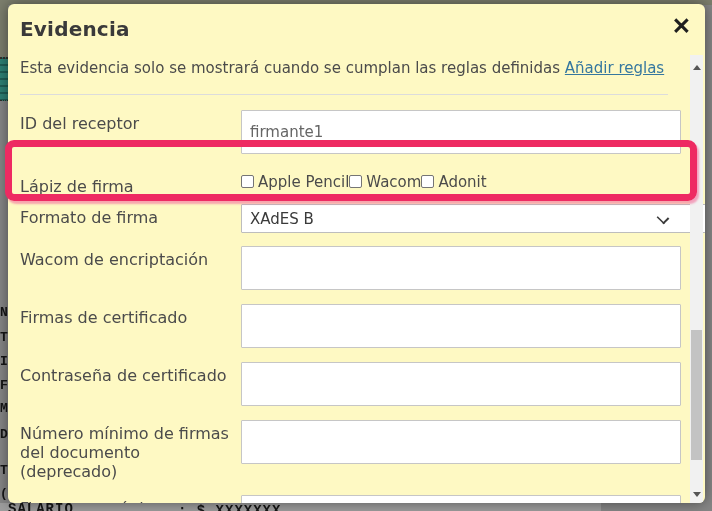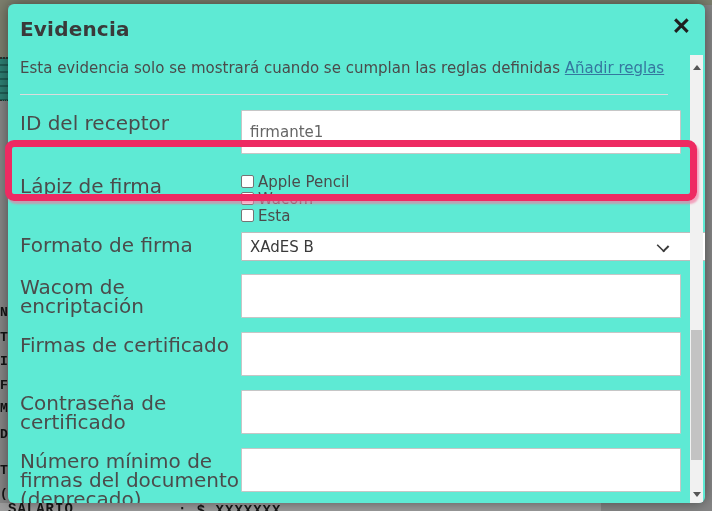--- a/index.html
+++ b/index.html
@@ -36,21 +36,21 @@
   }
   .bg-bottom .doc-line{
     position:absolute;top:-2px;left:8px;white-space:nowrap;
     font-family:"Liberation Mono","DejaVu Sans Mono",monospace;
     font-size:14px;font-weight:bold;color:#161616;letter-spacing:1px;
   }
   .bg-bottom .doc-val{position:absolute;left:178px;top:0;}
   
   .modal{
     position:absolute;left:8px;top:4px;width:697px;height:499px;
-    background:#5eead4;border-radius:6px;
+    background:#fef9c3;border-radius:6px;
     box-shadow:0 0 14px rgba(0,0,0,.45);
     overflow:hidden;
   }
   .modal-header{position:relative;height:44px;}
   .modal-title{
     position:absolute;left:12px;top:13px;
     font-size:20px;font-weight:bold;color:#3a3a3a;letter-spacing:.2px;
   }
   .close-btn{
     position:absolute;right:12px;top:9px;border:0;background:none;cursor:pointer;
@@ -59,29 +59,29 @@
   .modal-body{padding:0 37px 0 12px;}
   .section-heading{
     margin:27px 0 0 0;font-size:15px;font-weight:bold;color:#333333;
   }
   .section-text{margin:11px 0 0 0;font-size:15px;color:#4b4b4b;}
   .rules-link{color:#35779f;text-decoration:underline;cursor:pointer;}
   hr.sep{border:none;border-top:1px solid #dcdcdc;margin:17px 0 15px 0;}
   
   .row{display:grid;grid-template-columns:221px 440px;align-items:center;margin-bottom:14px;}
   .row.top{align-items:start;}
-  .row label.f-label{font-size:20px;color:#4b4b4b;line-height:19px;padding-top:4px;align-self:start;}
+  .row label.f-label{font-size:16px;color:#4b4b4b;line-height:19px;padding-top:4px;align-self:start;}
   .text-input{
     width:440px;height:44px;box-sizing:border-box;
     border:1px solid #c6c6c6;border-radius:1px;background:#fff;
     font-family:inherit;font-size:15px;color:#666;padding:2px 8px;outline:none;
   }
   .row-receptor{margin-bottom:19px;}
   .row-pen{margin-bottom:8px;}
-  .cb-group{display:flex;flex-direction:column;}
+  .cb-group{display:flex;flex-direction:row;}
   .cb-item{display:flex;align-items:center;height:17px;font-size:15px;color:#4b4b4b;}
   .cb-item input{
     appearance:none;-webkit-appearance:none;width:13px;height:13px;margin:0 4px 0 0;
     border:1px solid #757575;border-radius:2px;background:#fff;cursor:pointer;
   }
   .select-wrap{position:relative;width:440px;}
   .select-input{
     appearance:none;-webkit-appearance:none;
     width:528px;height:29px;box-sizing:border-box;
     border:1px solid #bdbdbd;border-radius:1px;background:#fff;
@@ -154,21 +154,21 @@
         <label class="cb-item">
             <input type="checkbox" style="">
             <span>Apple Pencil</span>
           </label>
         <label class="cb-item">
             <input type="checkbox" style="">
             <span>Wacom</span>
           </label>
         <label class="cb-item">
             <input type="checkbox" style="">
-            <span>Esta</span>
+            <span>Adonit</span>
           </label>
       </div>
     </div>
 
     <div class="row row-format">
       <label class="f-label">Formato de firma</label>
       <div class="select-wrap">
         <select class="select-input">
           <option>XAdES B</option>
         </select>

